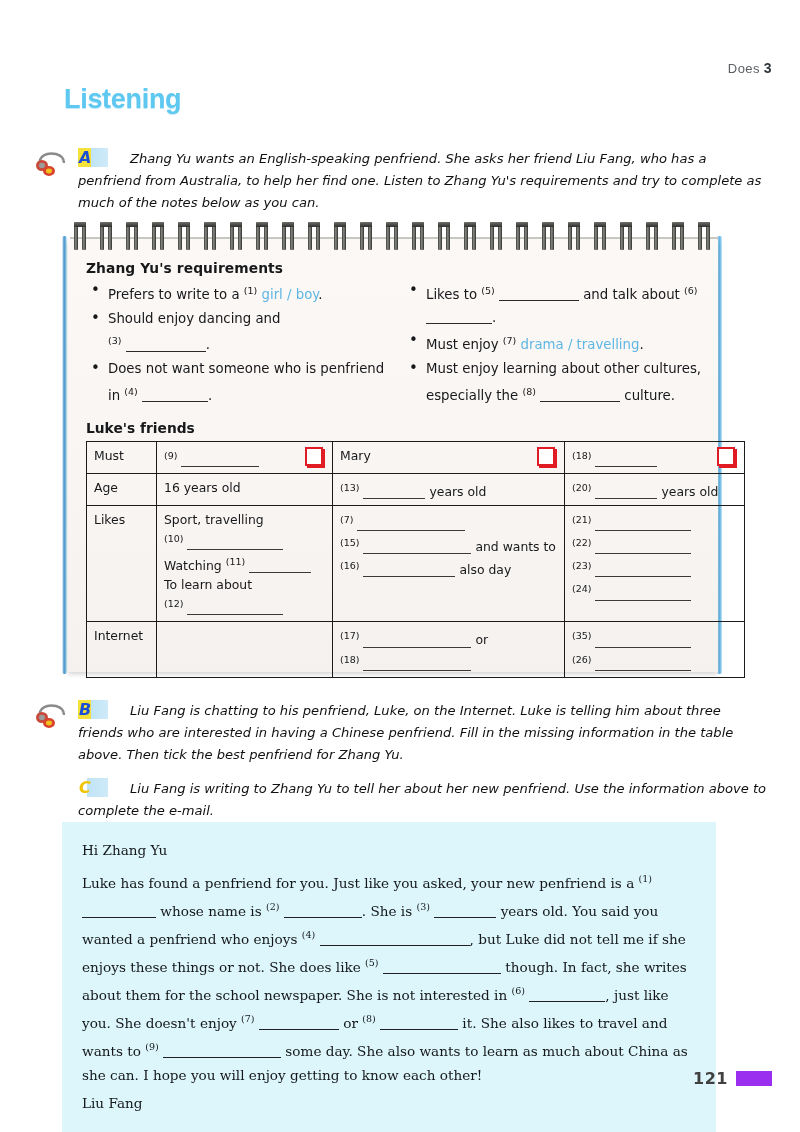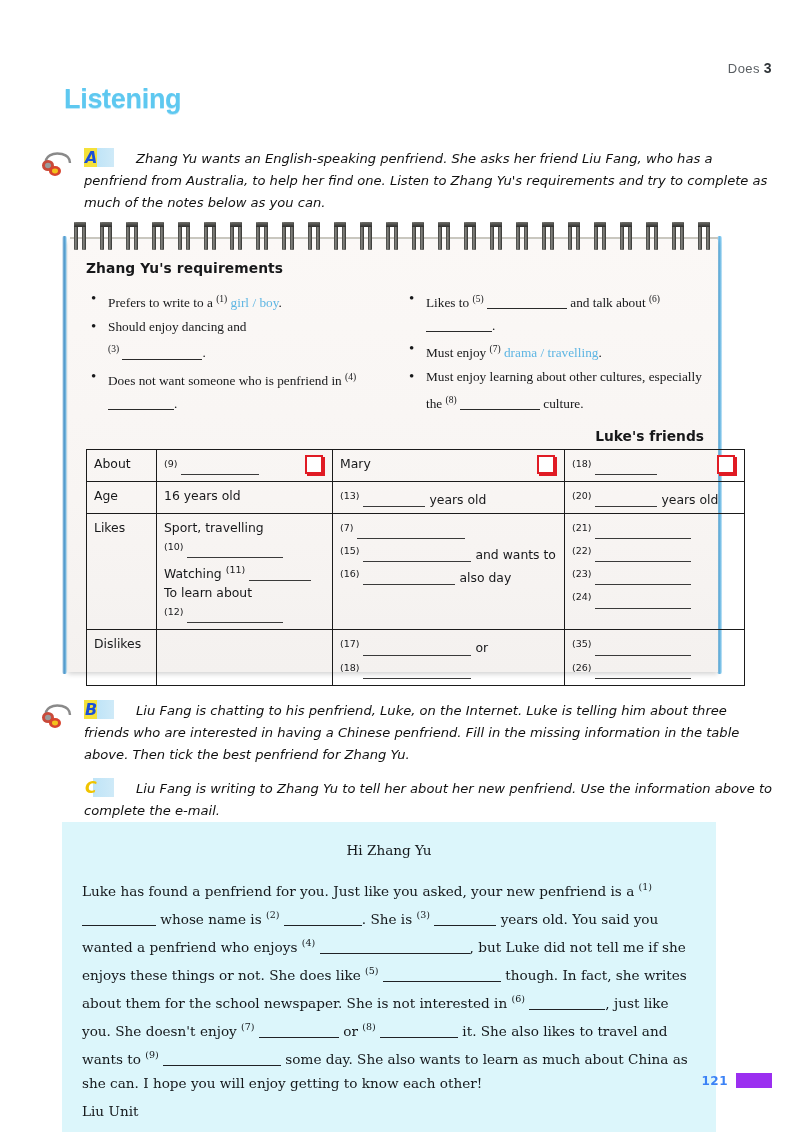--- a/index.html
+++ b/index.html
@@ -31,21 +31,21 @@
     top: 84px;
     left: 64px;
     font-size: 27px;
     font-weight: bold;
     color: #5ec8f0;
     letter-spacing: -.3px;
     text-shadow: 0 1px 0 #bfe9fa;
   }
 
   
-  .task-row { position: absolute; left: 40px; width: 736px; }
+  .task-row { position: absolute; left: 34px; width: 736px; }
 
   .headphone {
     position: absolute;
     left: 0; top: 2px;
     width: 34px; height: 26px;
   }
 
   .badge {
     display: inline-block;
     width: 30px;
@@ -126,25 +126,25 @@
     position: absolute;
     left: 24px; top: 38px;
     width: 618px;
     font-family: "DejaVu Sans", sans-serif;
     color: #17181a;
   }
   .pad-title {
     font-size: 13.8px;
     font-weight: bold;
     letter-spacing: .1px;
-    margin-bottom: 12px;
+    margin-bottom: 4px;
   }
 
   .req-cols { display: flex; gap: 18px; margin-top: 4px; }
-  .req-col { width: 50%; font-family: Liberation Serif, serif; }
+  .req-col { width: 50%; }
   .req-col ul { list-style: none; margin: 0; padding: 0; }
   .req-col li {
     position: relative;
     padding-left: 22px;
     font-size: 13.3px;
     line-height: 22.5px;
     margin-bottom: 1px;
   }
   .req-col li:before {
     content: "•";
@@ -152,21 +152,20 @@
     font-size: 15px;
   }
   .blue { color: #5fb6e3; }
   .sup { font-size: 9.5px; vertical-align: super; }
   .bl { display: inline-block; border-bottom: 1.2px solid #2a2a2a; height: 13px; vertical-align: -2px; } .bl-s { width: 66px; } .bl-m { width: 80px; }
 
   .table-title {
     font-size: 13.8px;
     font-weight: bold;
     margin: 11px 0 5px 0;
-    text-align: right;
   }
 
   table.friends {
     border-collapse: collapse;
     width: 618px;
     table-layout: fixed;
     font-size: 12.4px;
   }
   table.friends td {
     border: 1.4px solid #1b1b1b;
@@ -199,39 +198,39 @@
     left: 62px; top: 822px;
     width: 654px;
     padding: 16px 20px 18px 20px;
     box-sizing: border-box;
     background: #dcf6fb;
     font-family: "DejaVu Serif", serif;
     font-size: 13.6px;
     line-height: 24.5px;
     color: #15181b;
   }
-  .email .greet { margin-bottom: 12px; text-align: center; }
+  .email .greet { margin-bottom: 4px; }
   .email .sign { margin-top: 4px; }
   .eu { display: inline-block; border-bottom: 1.3px solid #1f2225; height: 14px; vertical-align: -3px; }
   .eu1 { width: 74px; } .eu2 { width: 78px; } .eu3 { width: 62px; }
   .eu4 { width: 150px; } .eu5 { width: 118px; } .eu6 { width: 76px; }
   .eu7 { width: 80px; } .eu8 { width: 78px; } .eu9 { width: 118px; }
   .esup { font-size: 9.5px; vertical-align: super; }
 
   
   .folio {
     position: absolute;
     right: 28px; bottom: 44px;
     display: flex; align-items: center; gap: 8px;
   }
   .folio-num {
     font-family: "DejaVu Sans", sans-serif;
-    font-size: 12px;
+    font-size: 16px;
     font-weight: bold;
-    color: #3b82f6;
+    color: #404040;
     letter-spacing: .5px;
   }
   .folio-bar { width: 36px; height: 15px; background: #9b2ff0; }
 </style>
 </head>
 <body>
 
 <div class="unit-label">
   <span>Does</span>
   <b>3</b>
@@ -418,21 +417,21 @@
           </li>
         </ul>
       </div>
     </div>
 
     <div class="table-title">Luke's friends</div>
 
     <table class="friends">
       <tbody>
         <tr>
-          <td class="lbl">About</td>
+          <td class="lbl">Must</td>
           <td class="c1">
             <span class="tickbox"></span>
             <span class="sup">(9)</span>
             <span class="u u-a"></span>
           </td>
           <td class="c2">
             <span class="tickbox"></span>
             <span>Mary</span>
           </td>
           <td class="c3">
@@ -473,21 +472,21 @@
           </td>
           <td class="c3">
             <div><span class="sup">(21)</span> <span class="u u-c"></span></div>
             <div><span class="sup">(22)</span> <span class="u u-c"></span></div>
             <div><span class="sup">(23)</span> <span class="u u-c"></span></div>
             <div><span class="sup">(24)</span> <span class="u u-c"></span></div>
           </td>
         </tr>
 
         <tr>
-          <td class="lbl">Dislikes</td>
+          <td class="lbl">Internet</td>
           <td class="c1"></td>
           <td class="c2">
             <div><span class="sup">(17)</span> <span class="u u-d"></span> <span>or</span></div>
             <div><span class="sup">(18)</span> <span class="u u-d"></span></div>
           </td>
           <td class="c3">
             <div><span class="sup">(35)</span> <span class="u u-c"></span></div>
             <div><span class="sup">(26)</span> <span class="u u-c"></span></div>
           </td>
         </tr>
@@ -514,19 +513,19 @@
     <span class="badge badge-c">C</span><span class="indent"></span><span>Liu Fang is writing to Zhang Yu to tell her about her new penfriend. Use the information above to complete the e-mail.</span>
   </div>
 </div>
 
 <div class="email">
   <div class="greet">Hi Zhang Yu</div>
   <div>
     <span>Luke has found a penfriend for you. Just like you asked, your new penfriend is a</span>
     <span class="esup">(1)</span><span class="eu eu1"></span><span> whose name is </span><span class="esup">(2)</span> <span class="eu eu2"></span><span>. She is </span><span class="esup">(3)</span> <span class="eu eu3"></span><span> years old. You said you wanted a penfriend who enjoys </span><span class="esup">(4)</span> <span class="eu eu4"></span><span>, but Luke did not tell me if she enjoys these things or not. She does like </span><span class="esup">(5)</span> <span class="eu eu5"></span><span> though. In fact, she writes about them for the school newspaper. She is not interested in </span><span class="esup">(6)</span> <span class="eu eu6"></span><span>, just like you. She doesn't enjoy </span><span class="esup">(7)</span> <span class="eu eu7"></span><span> or </span><span class="esup">(8)</span> <span class="eu eu8"></span><span> it. She also likes to travel and wants to </span><span class="esup">(9)</span> <span class="eu eu9"></span><span> some day. She also wants to learn as much about China as she can. I hope you will enjoy getting to know each other!</span>
   </div>
-  <div class="sign">Liu Unit</div>
+  <div class="sign">Liu Fang</div>
 </div>
 
 <div class="folio">
   <span class="folio-num">121</span>
   <span class="folio-bar"></span>
 </div>
 
 </body></html>

